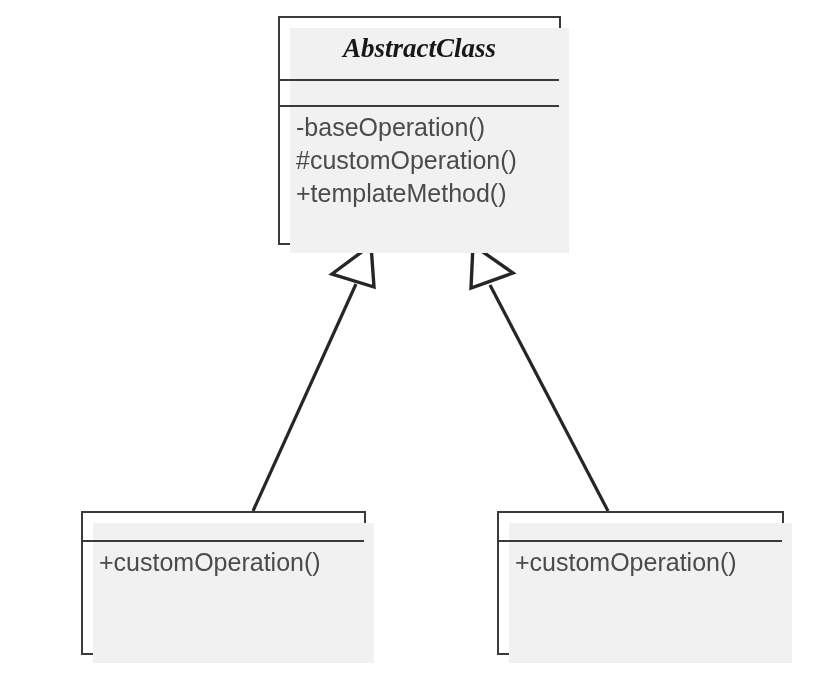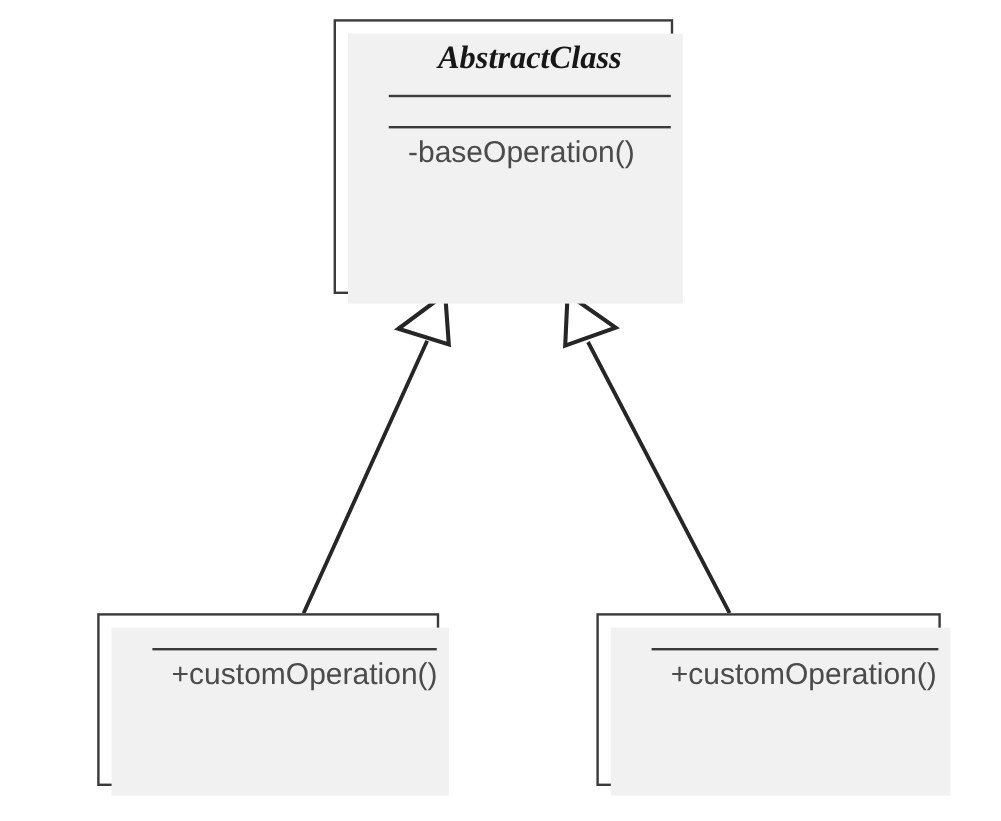--- a/index.html
+++ b/index.html
@@ -43,21 +43,20 @@
     height: 100%;
     background: #f1f1f1;
     z-index: -1;
   }
   .compartment {
     box-sizing: border-box;
     display: flex;
     flex-direction: column;
     justify-content: center;
     overflow: hidden;
-    margin-left: 44px;
   }
   .compartment + .compartment {
     border-top: 2px solid #3a3a3a;
   }
   .title-compartment {
     align-items: center;
     justify-content: center;
     text-align: center;
   }
   .class-title {
@@ -137,20 +136,22 @@
     </g>
   </svg>
 
   <div class="uml-class" id="class-abstract">
     <div class="compartment title-compartment">
       <div class="class-title abstract">AbstractClass</div>
     </div>
     <div class="compartment empty-compartment"></div>
     <div class="compartment members">
       <div class="member">-baseOperation()</div>
+      <div class="member">#customOperation()</div>
+      <div class="member">+templateMethod()</div>
     </div>
   </div>
 
   <div class="uml-class" id="class-concrete-one">
     <div class="compartment empty-compartment"></div>
     <div class="compartment members">
       <div class="member">+customOperation()</div>
     </div>
   </div>
 

